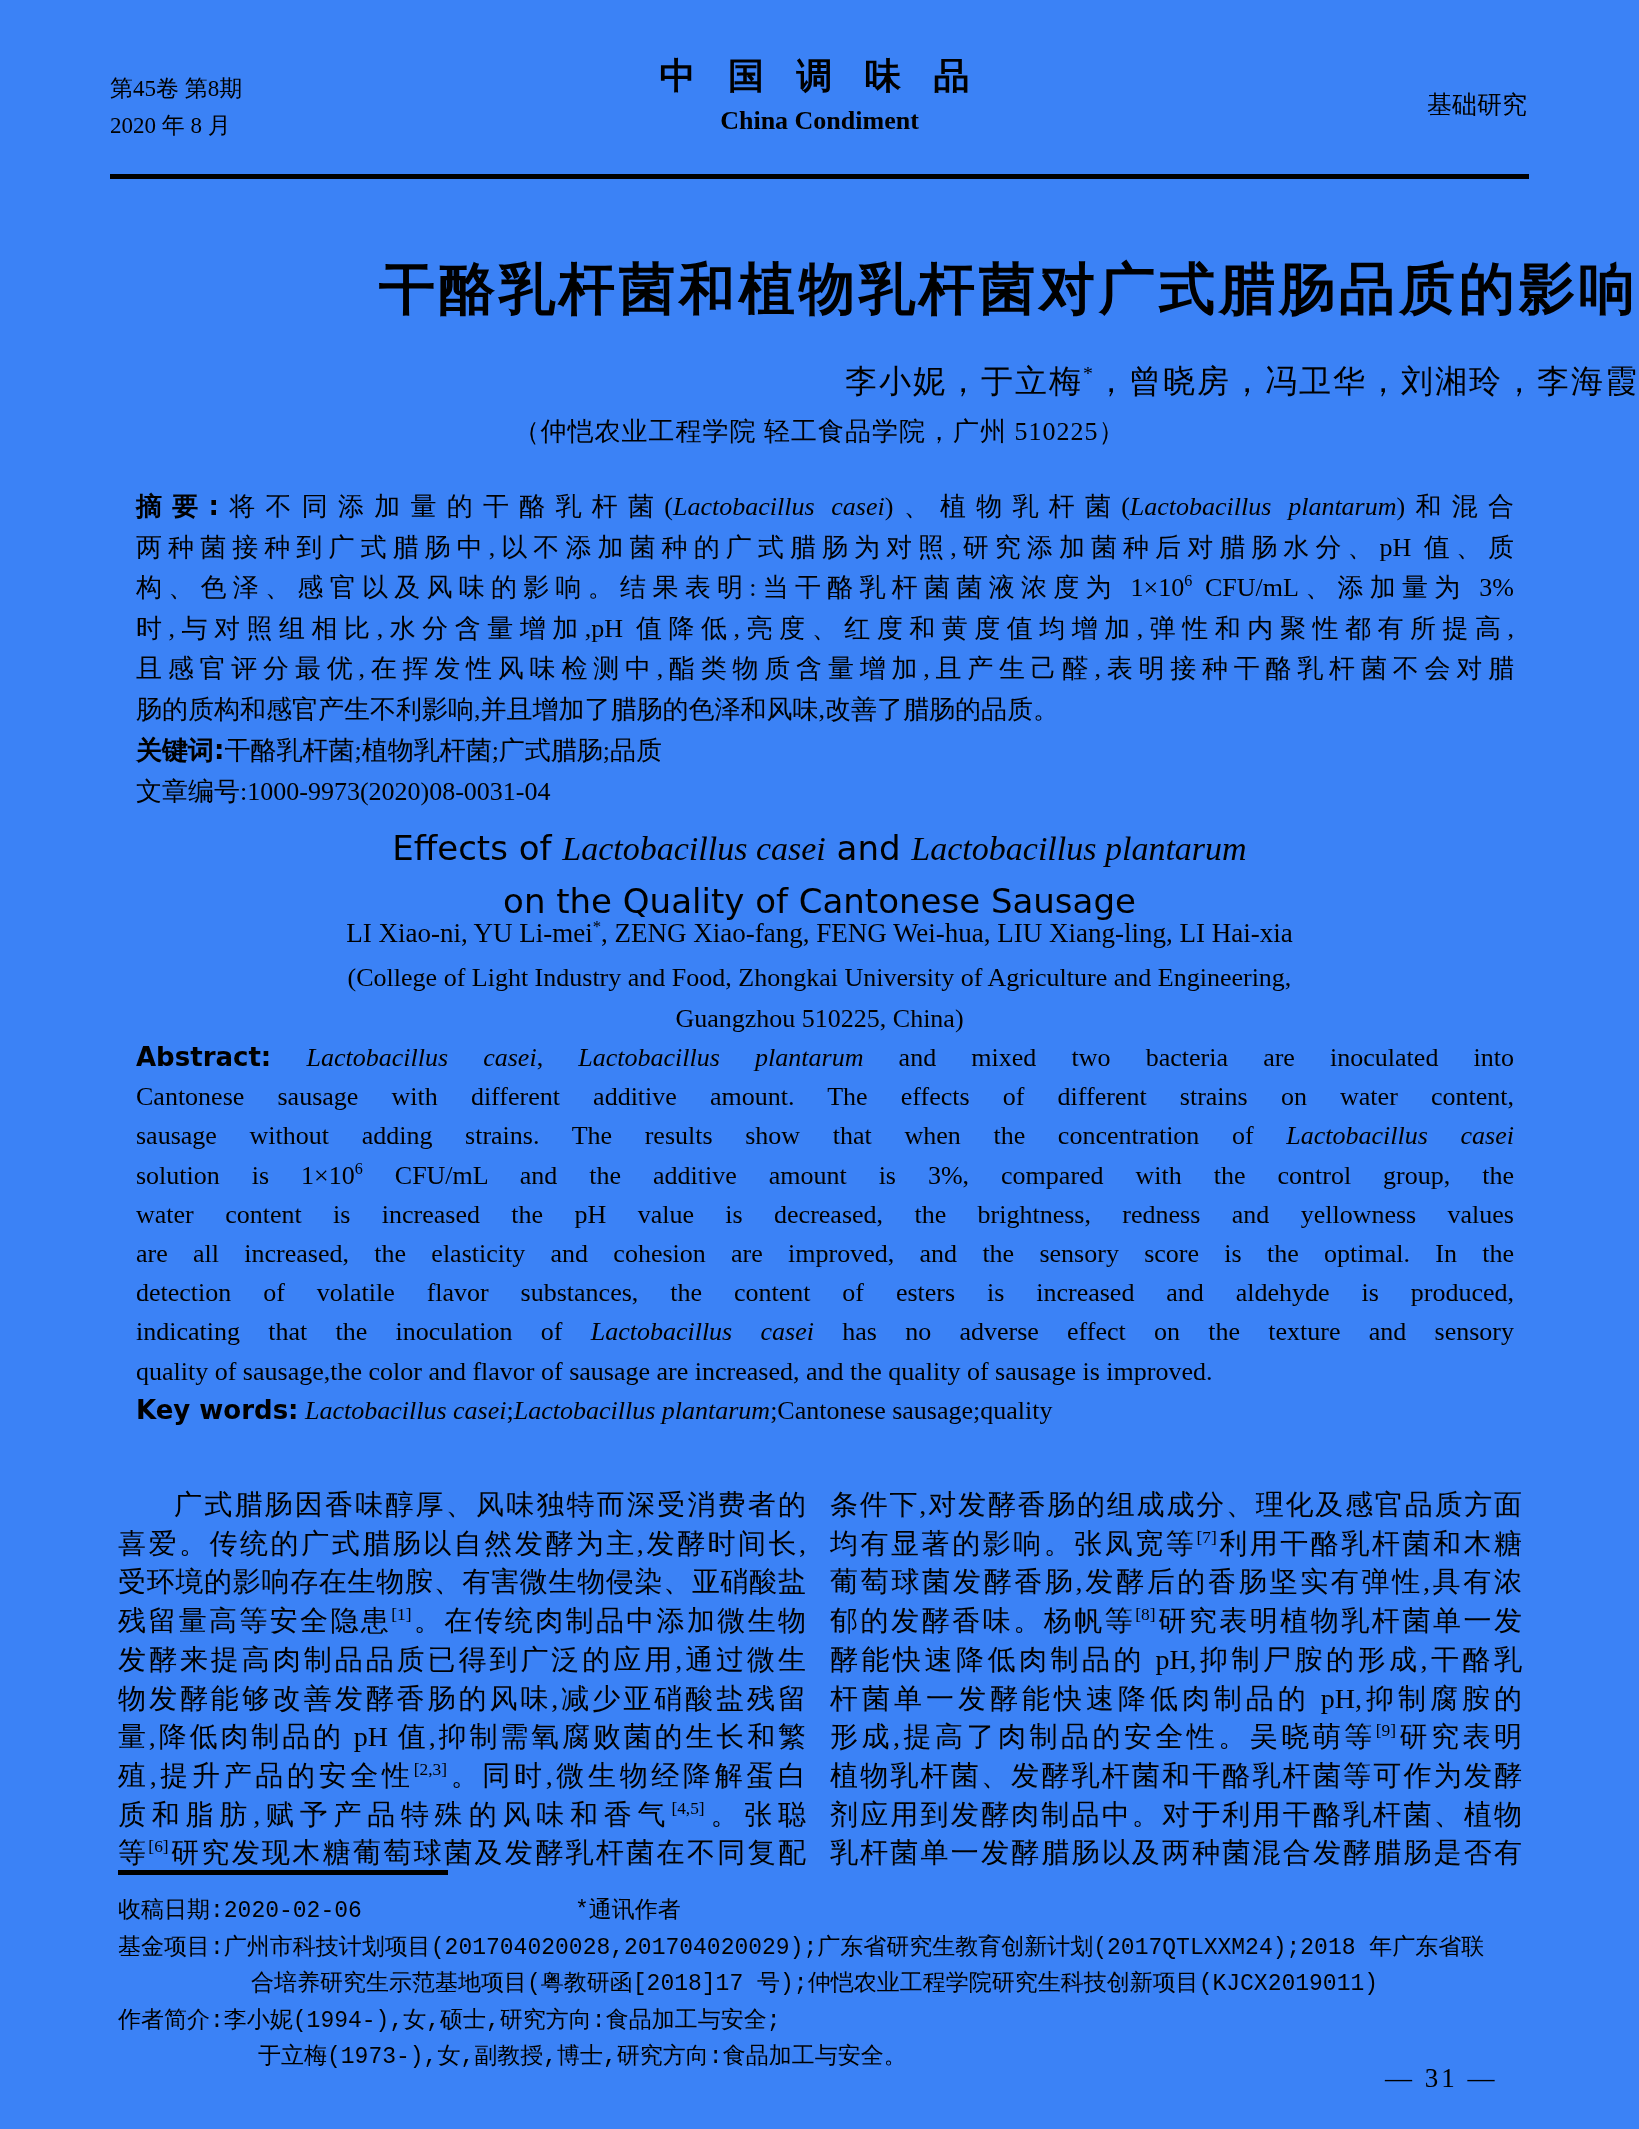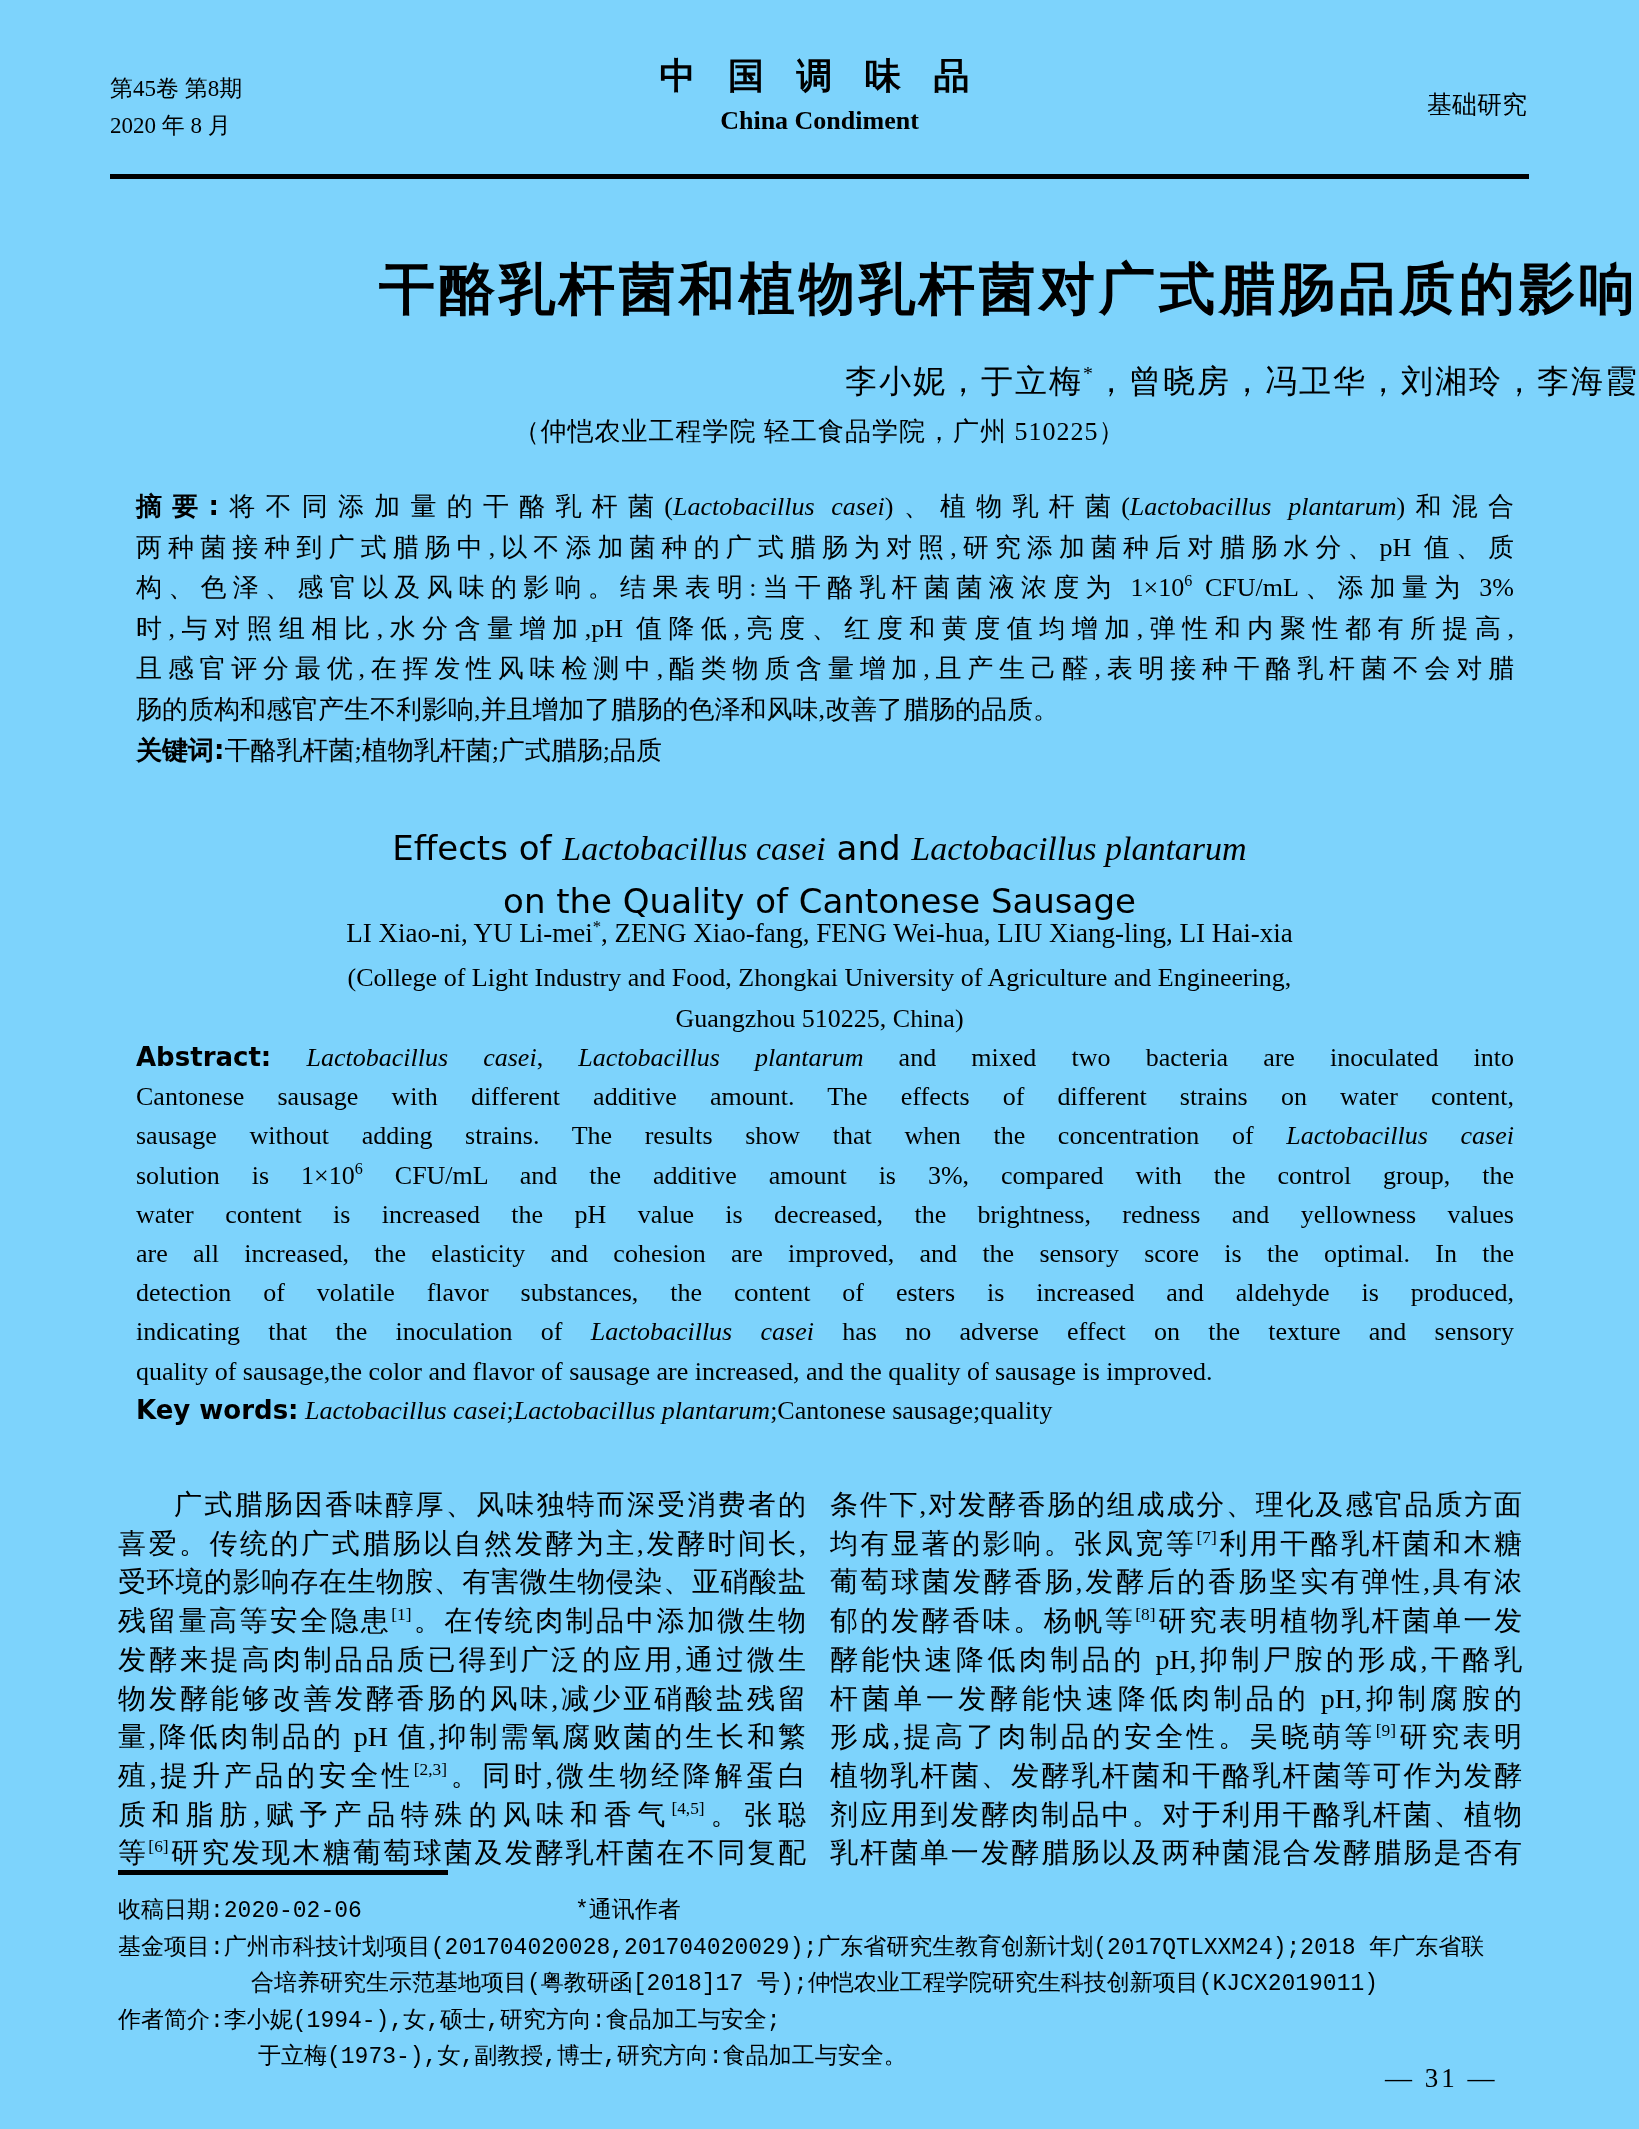--- a/index.html
+++ b/index.html
@@ -1,19 +1,19 @@
 <!DOCTYPE html>
 <html><head>
 <meta charset="utf-8">
 <style>
   * { margin:0; padding:0; box-sizing:border-box; }
   html,body { background:#9a9a9a; }
   .page {
     position:relative; width:1639px; height:2129px; margin:0 auto;
-    background:#7dd3fc; color:#000;
+    background:#3b82f6; color:#000;
     font-family:"Liberation Serif","DejaVu Serif",serif;
     overflow:hidden;
     padding-left:35px;
   }
   p { margin:0; }
   .sg-b { font-weight:bold; font-family:"DejaVu Sans","Liberation Sans",sans-serif; }
   .sg-i { font-style:italic; }
   .sg-sup { vertical-align:super; font-size:0.62em; line-height:0; }
   .jl { text-align:justify; text-align-last:justify; }
 
@@ -96,20 +96,21 @@
   <p class="affil-cn">（仲恺农业工程学院 轻工食品学院，广州 510225）</p>
 
   <div class="abs-cn">
     <p class="jl"><span class="sg-b">摘要:</span><span>将不同添加量的干酪乳杆菌(</span><span class="sg-i">Lactobacillus casei</span><span>)、植物乳杆菌(</span><span class="sg-i">Lactobacillus plantarum</span><span>)和混合</span></p>
     <p class="jl"><span>两种菌接种到广式腊肠中,以不添加菌种的广式腊肠为对照,研究添加菌种后对腊肠水分、pH 值、质</span></p>
     <p class="jl"><span>构、色泽、感官以及风味的影响。结果表明:当干酪乳杆菌菌液浓度为 1×10</span><span class="sg-sup">6</span><span> CFU/mL、添加量为 3%</span></p>
     <p class="jl"><span>时,与对照组相比,水分含量增加,pH 值降低,亮度、红度和黄度值均增加,弹性和内聚性都有所提高,</span></p>
     <p class="jl"><span>且感官评分最优,在挥发性风味检测中,酯类物质含量增加,且产生己醛,表明接种干酪乳杆菌不会对腊</span></p>
     <p><span>肠的质构和感官产生不利影响,并且增加了腊肠的色泽和风味,改善了腊肠的品质。</span></p>
     <p><span class="sg-b">关键词:</span><span>干酪乳杆菌;植物乳杆菌;广式腊肠;品质</span></p>
+    <p>文章编号:1000-9973(2020)08-0031-04</p>
   </div>
 
   <div class="en-title">
     <p><span>Effects of </span><span class="sg-i">Lactobacillus casei</span><span> and </span><span class="sg-i">Lactobacillus plantarum</span></p>
     <p><span>on the Quality of Cantonese Sausage</span></p>
   </div>
 
   <p class="en-authors"><span>LI Xiao-ni, YU Li-mei</span><span class="sg-sup">*</span><span>, ZENG Xiao-fang, FENG Wei-hua, LIU Xiang-ling, LI Hai-xia</span></p>
 
   <div class="en-affil">

